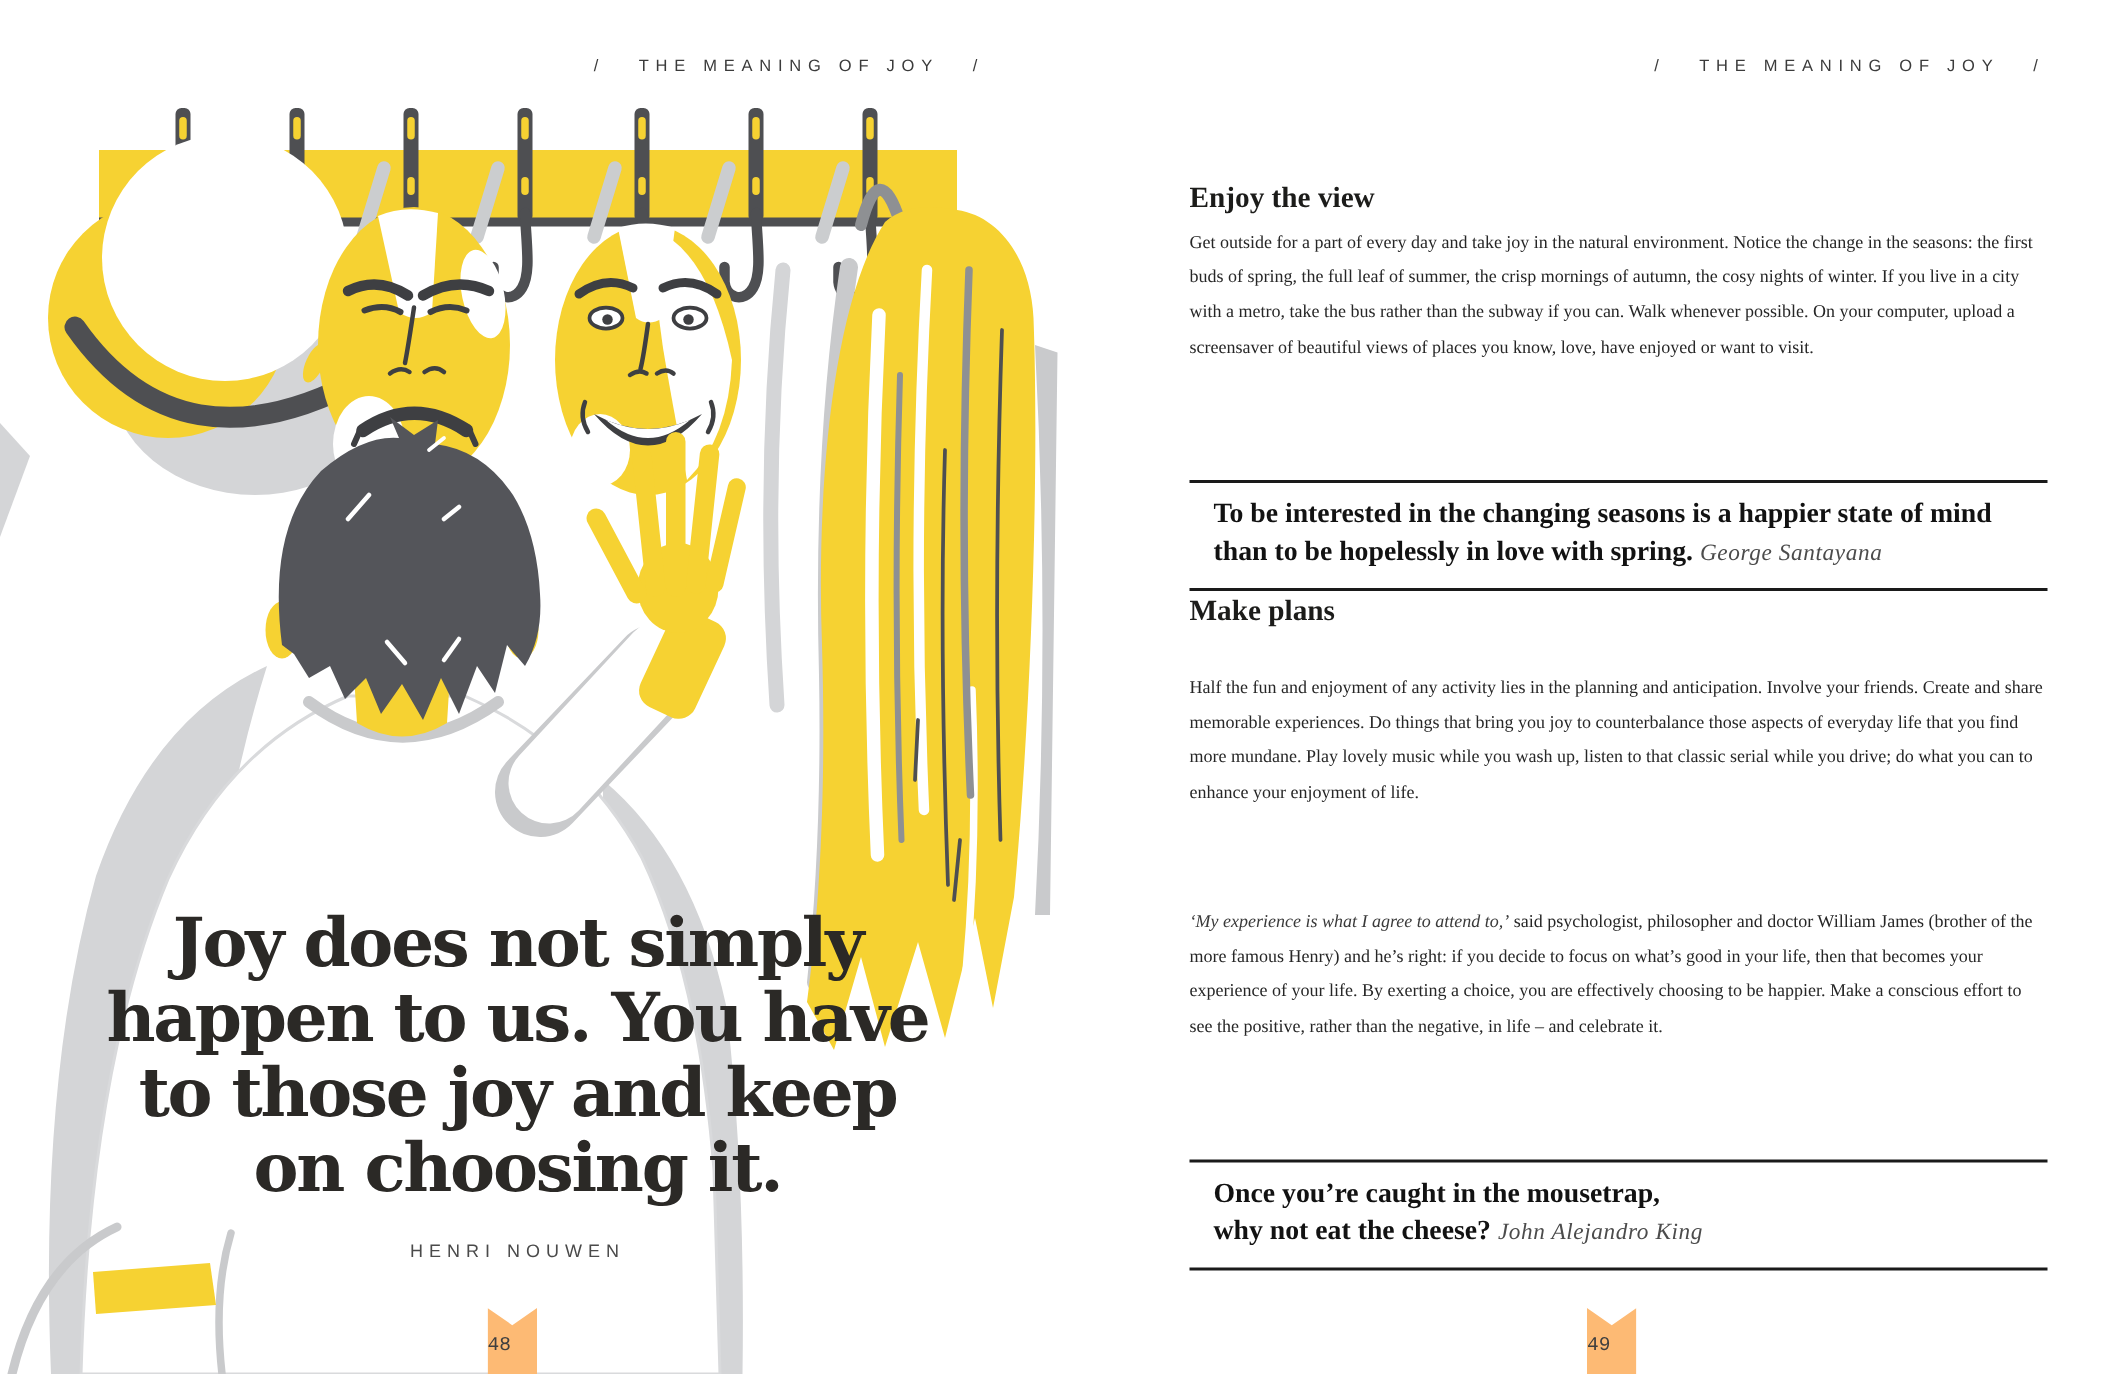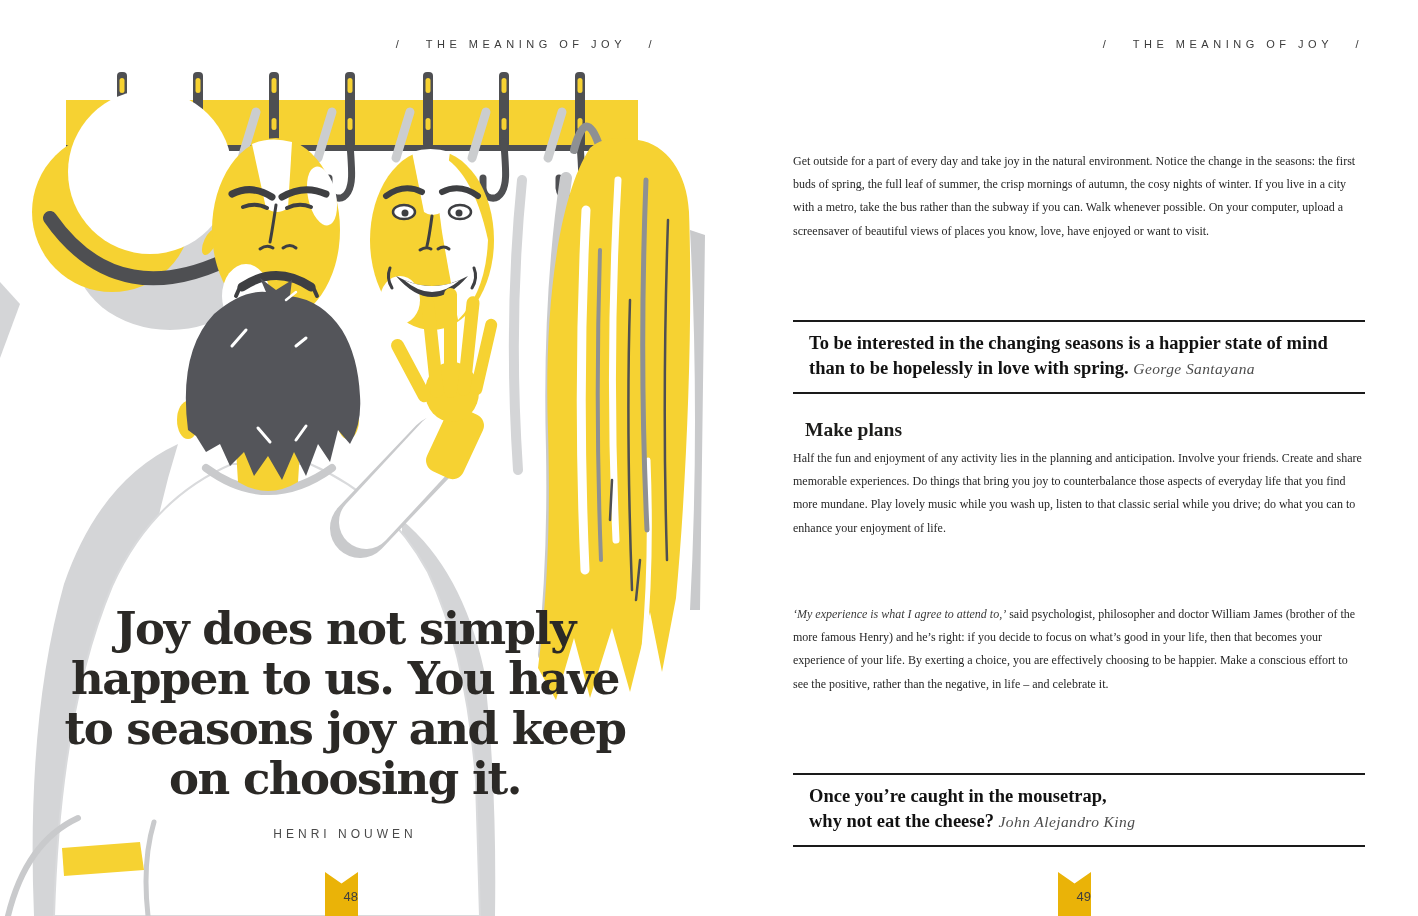--- a/index.html
+++ b/index.html
@@ -28,24 +28,24 @@
   .col{position:absolute;left:84px;width:572px;color:#242424;}
   .sec-heading{font-weight:bold;font-size:19.5px;color:#1c1c1a;font-family:"Liberation Serif",serif;}
   .sec-body{font-size:12px;line-height:23.2px;color:#262626;}
   .lead-italic{font-style:italic;color:#3a3a3a;}
   .quote-box{border-top:2px solid #1a1a1a;border-bottom:2px solid #1a1a1a;
     padding:9px 6px 11px 16px;}
   .quote-text{font-weight:bold;font-size:18.5px;line-height:25px;color:#121212;white-space:pre-line;}
   .quote-attr{font-style:italic;font-weight:normal;font-size:15.5px;color:#4c4c4c;letter-spacing:0.4px;text-align:center;}
 
   
-  .badge{position:absolute;bottom:0;width:33px;height:44px;background:#eab308;
+  .badge{position:absolute;bottom:0;width:33px;height:44px;background:#fdba74;
     clip-path:polygon(0 0,50% 26%,100% 0,100% 100%,0 100%);
-    font-family:Liberation Sans, sans-serif;font-size:13px;color:#3f3f3f;
-    text-align:right;box-sizing:border-box;padding-top:17px;}
+    font-family:Liberation Mono, monospace;font-size:13px;color:#3f3f3f;
+    text-align:left;box-sizing:border-box;padding-top:17px;}
   .page-left .badge{left:325px;}
   .page-right .badge{left:349px;}
 </style>
 </head>
 <body>
 
 <div class="spread">
 
   <div class="page page-left">
 
@@ -208,39 +208,40 @@
         <rect x="478" y="318" width="12" height="78" rx="6" transform="rotate(13 484 356)"></rect>
         <rect x="404" y="336" width="13" height="70" rx="6.5" transform="rotate(-28 410 370)"></rect>
       </g>
     </svg>
 
     <div class="running-header">/   THE MEANING OF JOY   /</div>
 
     <div class="pull-quote">
       <div>Joy does not simply</div>
       <div>happen to us. You have</div>
-      <div>to seasons joy and keep</div>
+      <div>to those joy and keep</div>
       <div>on choosing it.</div>
     </div>
     <div class="pull-quote-attr">HENRI NOUWEN</div>
 
     <div class="badge">48</div>
   </div>
 
   <div class="page page-right">
 
     <div class="running-header">/   THE MEANING OF JOY   /</div>
 
+    <div class="col sec-heading" style="top:122px;">Enjoy the view</div>
     <div class="col sec-body" style="top:150px;">Get outside for a part of every day and take joy in the natural environment. Notice the change in the seasons: the first buds of spring, the full leaf of summer, the crisp mornings of autumn, the cosy nights of winter. If you live in a city with a metro, take the bus rather than the subway if you can. Walk whenever possible. On your computer, upload a screensaver of beautiful views of places you know, love, have enjoyed or want to visit.</div>
 
     <div class="col quote-box" style="top:320px;box-sizing:border-box;">
       <span class="quote-text">To be interested in the changing seasons is a happier state of mind than to be hopelessly in love with spring. </span><span class="quote-attr">George Santayana</span>
     </div>
 
-    <div class="col sec-heading" style="top:419px;margin-left:12px;">Make plans</div>
+    <div class="col sec-heading" style="top:397px;">Make plans</div>
     <div class="col sec-body" style="top:447px;">Half the fun and enjoyment of any activity lies in the planning and anticipation. Involve your friends. Create and share memorable experiences. Do things that bring you joy to counterbalance those aspects of everyday life that you find more mundane. Play lovely music while you wash up, listen to that classic serial while you drive; do what you can to enhance your enjoyment of life.</div>
 
     <div class="col sec-body" style="top:603px;">
       <span class="lead-italic">‘My experience is what I agree to attend to,’</span><span> said psychologist, philosopher and doctor William James (brother of the more famous Henry) and he’s right: if you decide to focus on what’s good in your life, then that becomes your experience of your life. By exerting a choice, you are effectively choosing to be happier. Make a conscious effort to see the positive, rather than the negative, in life – and celebrate it.</span>
     </div>
 
     <div class="col quote-box" style="top:773px;box-sizing:border-box;">
       <span class="quote-text">Once you’re caught in the mousetrap,
 why not eat the cheese? </span><span class="quote-attr">John Alejandro King</span>
     </div>

